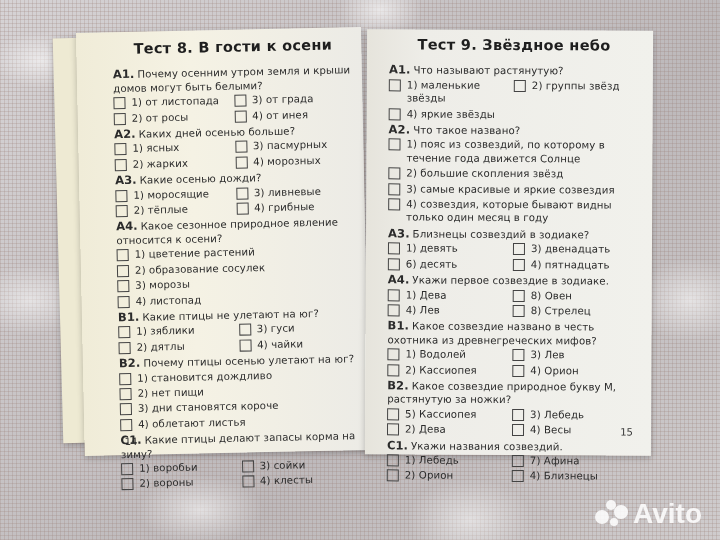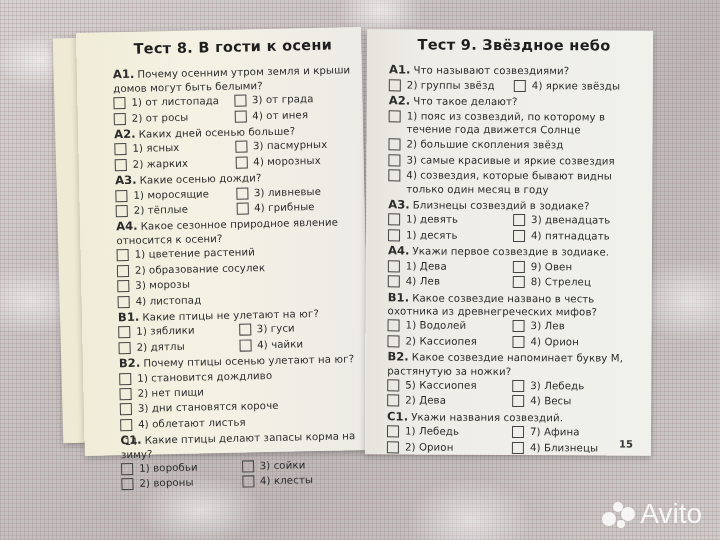--- a/index.html
+++ b/index.html
@@ -17,22 +17,22 @@
       radial-gradient(ellipse 90px 50px at 200px 510px, rgba(255,255,255,.55), transparent 70%),
       radial-gradient(ellipse 90px 60px at 470px 520px, rgba(255,255,255,.5), transparent 70%),
       radial-gradient(ellipse 80px 60px at 690px 300px, rgba(255,255,255,.55), transparent 70%),
       radial-gradient(ellipse 60px 40px at 380px 10px, rgba(255,255,255,.6), transparent 70%),
       repeating-linear-gradient(0deg, rgba(150,120,110,.22) 0 1px, transparent 1px 4px),
       repeating-linear-gradient(90deg, rgba(150,120,110,.22) 0 1px, transparent 1px 4px),
       linear-gradient(135deg, #d6d3d5, #bdb9bb 60%, #cfcccd);
   }
   .watermark {
     position:absolute; right:18px; bottom:10px;
-    display:flex; align-items:center; gap:4px;
-    color:rgba(255,255,255,.85); font-weight:normal; font-size:28px;
+    display:flex; gap:4px;
+    color:rgba(255,255,255,.85); font-weight:bold; font-size:28px;
     font-family:"Liberation Sans", sans-serif;
   }
   .wm-dots { position:relative; width:34px; height:28px; }
   .wm-dots span { position:absolute; border-radius:50%; background:rgba(255,255,255,.85); }
 
   .page {
     position:absolute; background:#f3f0e4;
     box-shadow:0 2px 6px rgba(0,0,0,.25);
     color:#2b2b2b;
   }
@@ -48,21 +48,21 @@
   .q { margin-top:3px; }
   .q-text { display:block; }
   .q-num { font-weight:bold; font-size:11.5px; margin-right:3px; }
   .opts { display:grid; grid-template-columns:1fr 1fr; row-gap:2px; margin-top:1px; }
   .opts.single { grid-template-columns:1fr; }
   .opt { display:flex; align-items:flex-start; }
   .cb { width:10px; height:10px; border:1.3px solid #444; margin-right:6px; margin-top:1px; flex:none; background:transparent; }
   .opt-label { display:block; }
   .page-num { position:absolute; font-size:10px; color:#333; }
   .page.left .page-num { left:40px; bottom:8px; }
-  .page.right .page-num { right:18px; bottom:6px;font-weight:bold; }
+  .page.right .page-num { right:18px; bottom:18px; }
 </style>
 </head>
 <body>
 
 <div class="bg"></div>
 
 <div class="page left-under"></div>
 
 <div class="page left">
   <div class="content">
@@ -223,35 +223,39 @@
     </div>
   </div>
   <div class="page-num">14</div>
 </div>
 
 <div class="page right">
   <div class="content">
     <div class="title">Тест 9. Звёздное небо</div>
 
     <div class="q">
-      <span class="q-text"><span class="q-num">А1.</span><span>Что называют созвездиями?</span></span>
-      <div class="opts">
+      <span class="q-text"><span class="q-num">А1.</span><span>Что называют растянутую?</span></span>
+      <div class="opts">
+        <div class="opt">
+            <span class="cb"></span>
+            <span class="opt-label">1) маленькие звёзды</span>
+          </div>
         <div class="opt">
             <span class="cb"></span>
             <span class="opt-label">2) группы звёзд</span>
           </div>
         <div class="opt">
             <span class="cb"></span>
             <span class="opt-label">4) яркие звёзды</span>
           </div>
       </div>
     </div>
 
     <div class="q">
-      <span class="q-text"><span class="q-num">А2.</span><span>Что такое делают?</span></span>
+      <span class="q-text"><span class="q-num">А2.</span><span>Что такое названо?</span></span>
       <div class="opts single">
         <div class="opt">
             <span class="cb"></span>
             <span class="opt-label">1) пояс из созвездий, по которому в течение года движется Солнце</span>
           </div>
         <div class="opt">
             <span class="cb"></span>
             <span class="opt-label">2) большие скопления звёзд</span>
           </div>
         <div class="opt">
@@ -271,39 +275,39 @@
         <div class="opt">
             <span class="cb"></span>
             <span class="opt-label">1) девять</span>
           </div>
         <div class="opt">
             <span class="cb"></span>
             <span class="opt-label">3) двенадцать</span>
           </div>
         <div class="opt">
             <span class="cb"></span>
-            <span class="opt-label">1) десять</span>
+            <span class="opt-label">6) десять</span>
           </div>
         <div class="opt">
             <span class="cb"></span>
             <span class="opt-label">4) пятнадцать</span>
           </div>
       </div>
     </div>
 
     <div class="q">
       <span class="q-text"><span class="q-num">А4.</span><span>Укажи первое созвездие в зодиаке.</span></span>
       <div class="opts">
         <div class="opt">
             <span class="cb"></span>
             <span class="opt-label">1) Дева</span>
           </div>
         <div class="opt">
             <span class="cb"></span>
-            <span class="opt-label">9) Овен</span>
+            <span class="opt-label">8) Овен</span>
           </div>
         <div class="opt">
             <span class="cb"></span>
             <span class="opt-label">4) Лев</span>
           </div>
         <div class="opt">
             <span class="cb"></span>
             <span class="opt-label">8) Стрелец</span>
           </div>
       </div>
@@ -325,21 +329,21 @@
             <span class="opt-label">2) Кассиопея</span>
           </div>
         <div class="opt">
             <span class="cb"></span>
             <span class="opt-label">4) Орион</span>
           </div>
       </div>
     </div>
 
     <div class="q">
-      <span class="q-text"><span class="q-num">В2.</span><span>Какое созвездие напоминает букву М, растянутую за ножки?</span></span>
+      <span class="q-text"><span class="q-num">В2.</span><span>Какое созвездие природное букву М, растянутую за ножки?</span></span>
       <div class="opts">
         <div class="opt">
             <span class="cb"></span>
             <span class="opt-label">5) Кассиопея</span>
           </div>
         <div class="opt">
             <span class="cb"></span>
             <span class="opt-label">3) Лебедь</span>
           </div>
         <div class="opt">

